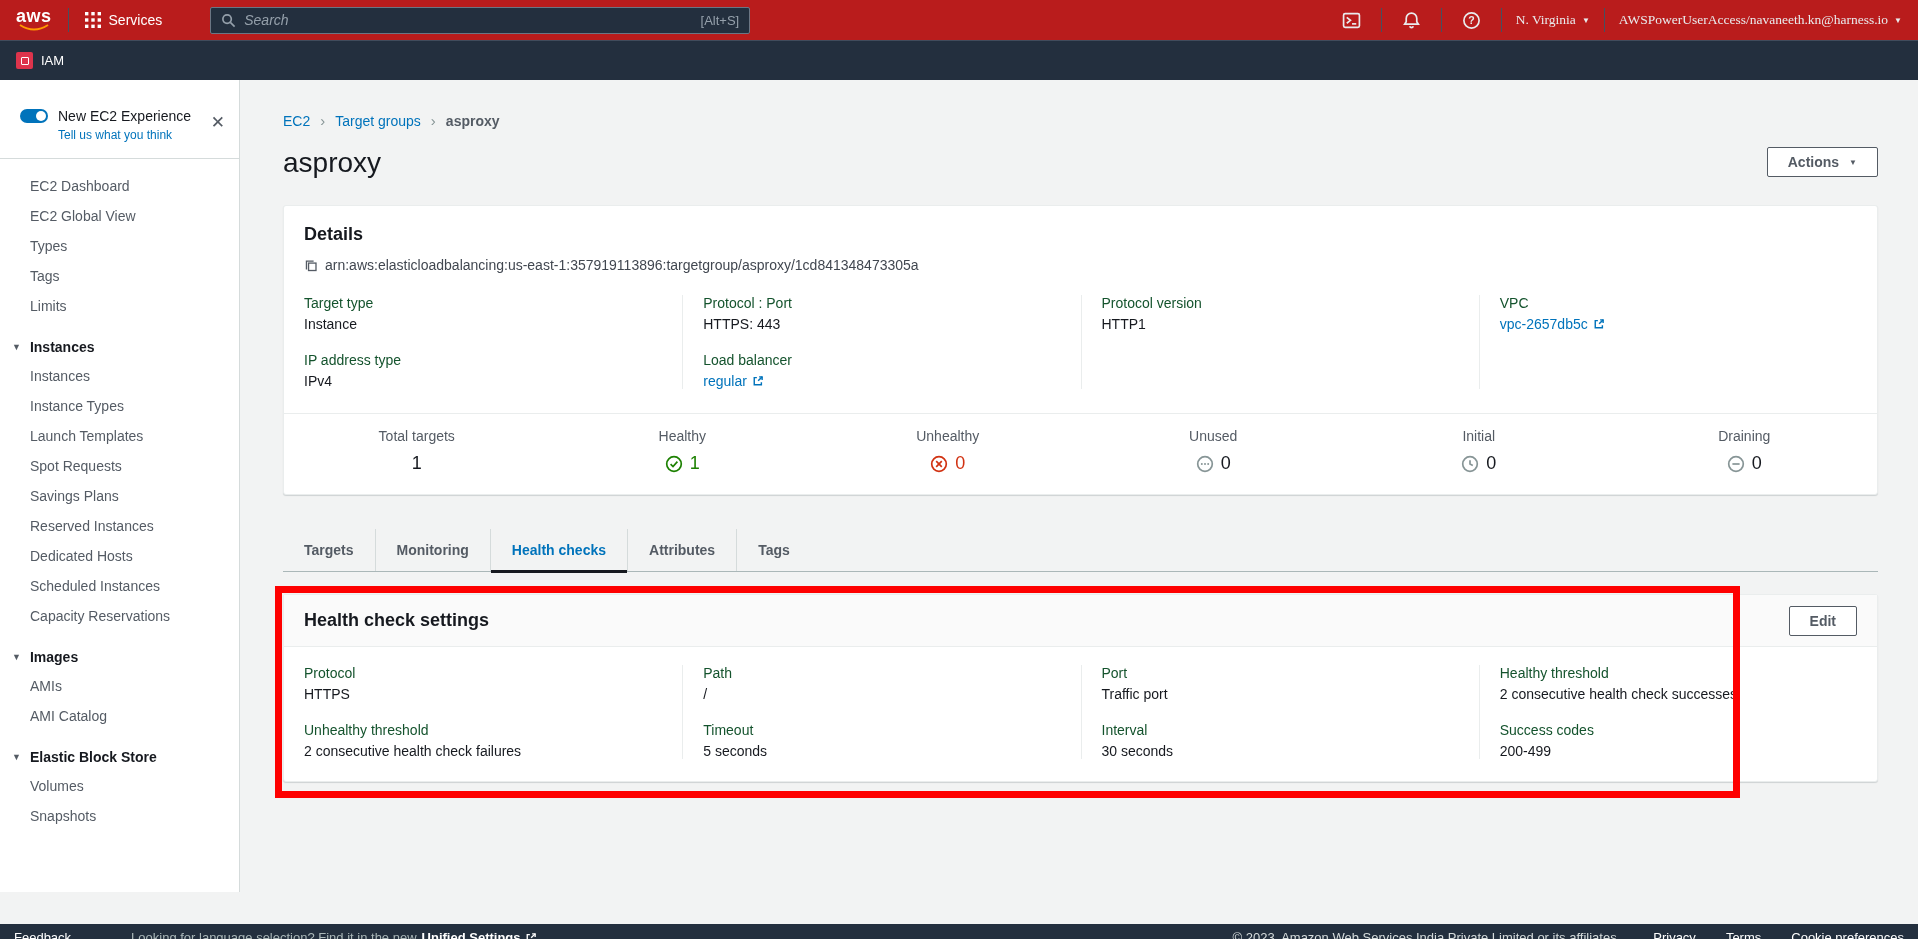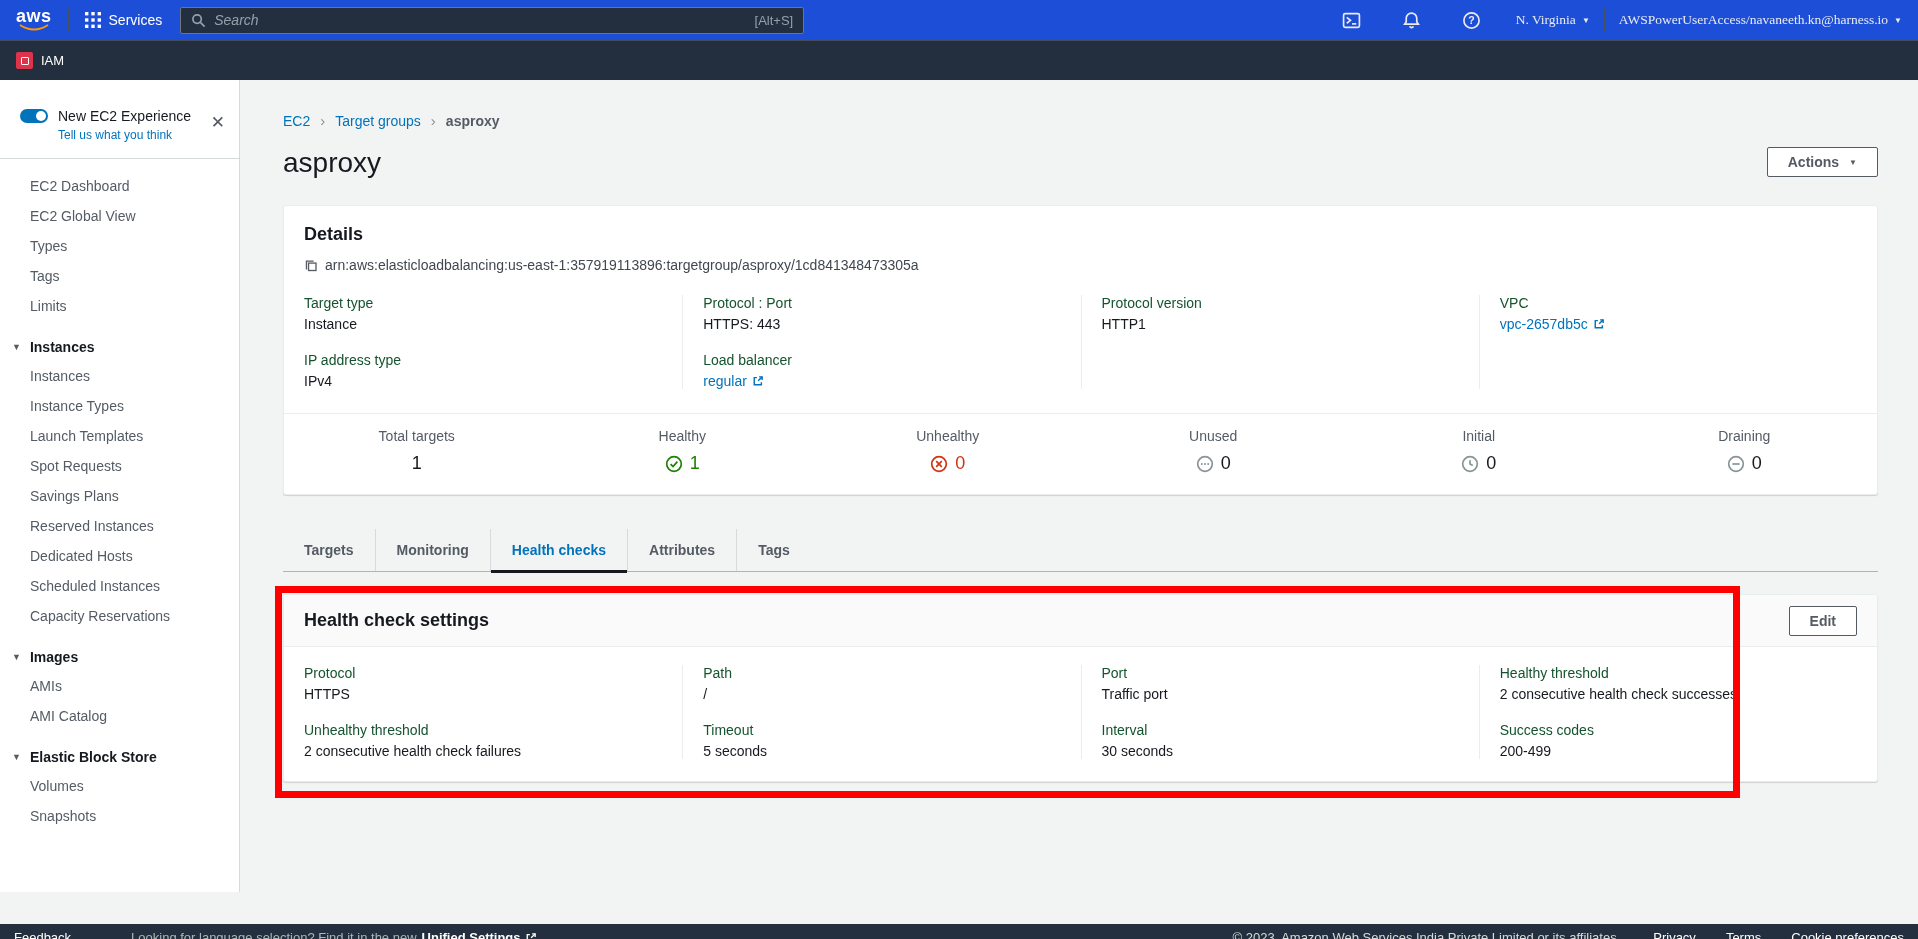--- a/index.html
+++ b/index.html
@@ -1,25 +1,25 @@
 <!DOCTYPE html>
 <html><head>
 <meta charset="utf-8">
 <style>
   * { box-sizing: border-box; margin: 0; padding: 0; }
   html,body { width:1918px; height:939px; overflow:hidden; }
   body { font-family:"Liberation Sans", sans-serif; background:#f2f3f3; color:#16191f; font-size:14px; }
 
   
-  .topnav { height:40px; background:#1d4ed8; display:flex; align-items:center; padding:0 16px; }
+  .topnav { height:40px; background:#b91c1c; display:flex; align-items:center; padding:0 16px; }
   .logo { display:flex; flex-direction:column; align-items:center; margin-right:16px; cursor:pointer; }
   .logo-text { color:#fff; font-weight:700; font-size:18px; line-height:16px; letter-spacing:.5px; }
   .nav-vdiv { width:1px; height:24px; background:#45505f; }
   .services { display:flex; align-items:center; gap:8px; color:#fff; padding:0 16px; height:40px; cursor:pointer; background:none; border:none; font-size:14px; font-family:inherit; }
-  .searchbox { display:flex; align-items:center; width:624px; height:27px; border:1px solid #6b7684; border-radius:2px; padding:0 10px; margin-left:2px; background:#232f3e; }
+  .searchbox { display:flex; align-items:center; width:540px; height:27px; border:1px solid #6b7684; border-radius:2px; padding:0 10px; margin-left:32px; background:#232f3e; }
   .searchbox input { flex:1; background:transparent; border:none; outline:none; color:#fff; font-size:14px; margin-left:8px; font-family:inherit; }
   .searchbox input::placeholder { color:#95a0ab; font-style:italic; }
   .shortcut { color:#95a0ab; font-size:13px; }
   .topnav-right { margin-left:auto; display:flex; align-items:center; gap:14px; }
   .icon-btn { background:none; border:none; cursor:pointer; display:flex; align-items:center; padding:0 6px; }
   .top-text-btn { background:none; border:none; cursor:pointer; color:#e9ebed; font-size:13.5px; display:flex; align-items:center; gap:6px; font-family:Liberation Serif, serif; }
   .caret { font-size:8px; color:#e9ebed; }
 
   
   .favbar { height:40px; background:#232f3e; border-top:1px solid #414c5c; display:flex; align-items:center; padding:0 16px; }

